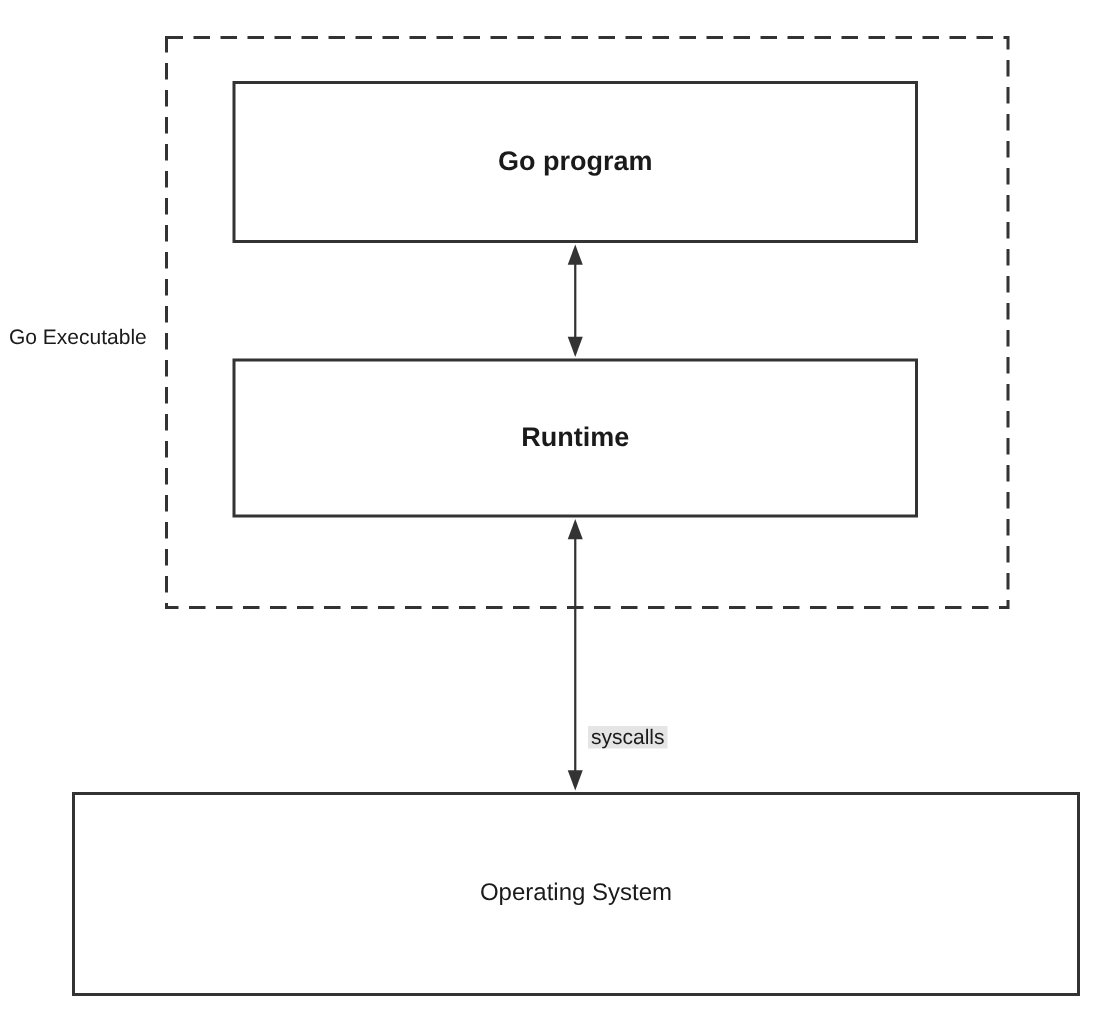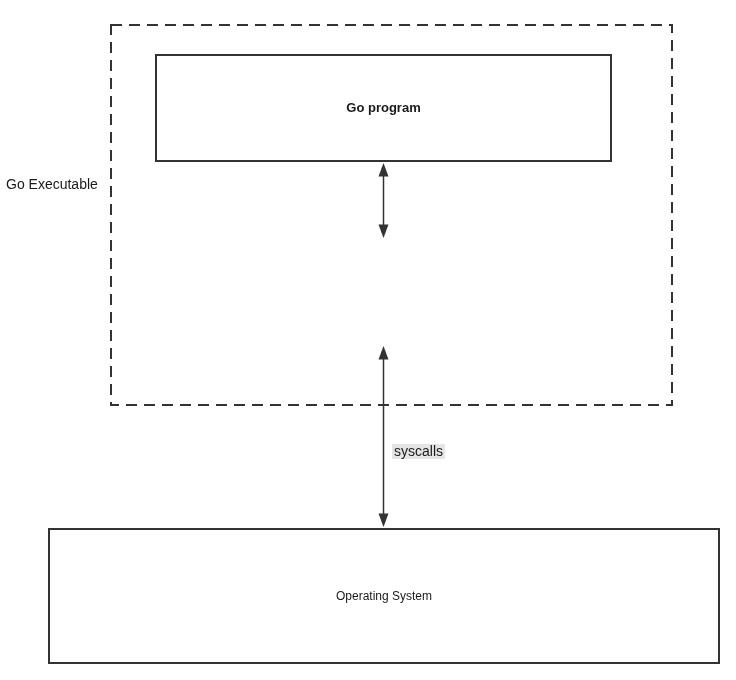--- a/index.html
+++ b/index.html
@@ -36,34 +36,35 @@
   .node-go-program {
     left: 155px; top: 54px; width: 457px; height: 108px;
   }
   .node-runtime {
     left: 155px; top: 239px; width: 457px; height: 106px;
   }
   .node-os {
     left: 48px; top: 528px; width: 672px; height: 136px;
   }
   .node-label-bold {
-    font-size: 13px;
+    font-size: 18px;
     font-weight: bold;
     line-height: 1.2;
   }
   .node-label-regular {
-    font-size: 12px;
+    font-size: 16px;
     font-weight: normal;
     line-height: 1.2;
   }
   .float-label {
     position: absolute;
     font-size: 14px;
     line-height: 15px;
     white-space: nowrap;
+    margin-top: 40px;
   }
   .label-go-executable {
     left: 6px;
     top: 177px;
   }
   .label-syscalls {
     left: 392px;
     top: 444px;
     background: #e5e5e5;
     padding: 0 2px;
@@ -90,20 +91,23 @@
       <polygon points="383.5,527 378.5,513.5 388.5,513.5" stroke="none"></polygon>
     </g>
   </svg>
 
   <div class="float-label label-go-executable">Go Executable</div>
 
   <div class="node node-go-program">
     <span class="node-label-bold">Go program</span>
   </div>
 
+  <div class="node node-runtime">
+    <span class="node-label-bold">Runtime</span>
+  </div>
 
   <div class="node node-os">
     <span class="node-label-regular">Operating System</span>
   </div>
 
   <div class="float-label label-syscalls">syscalls</div>
 
 </div>
 
 </body></html>

